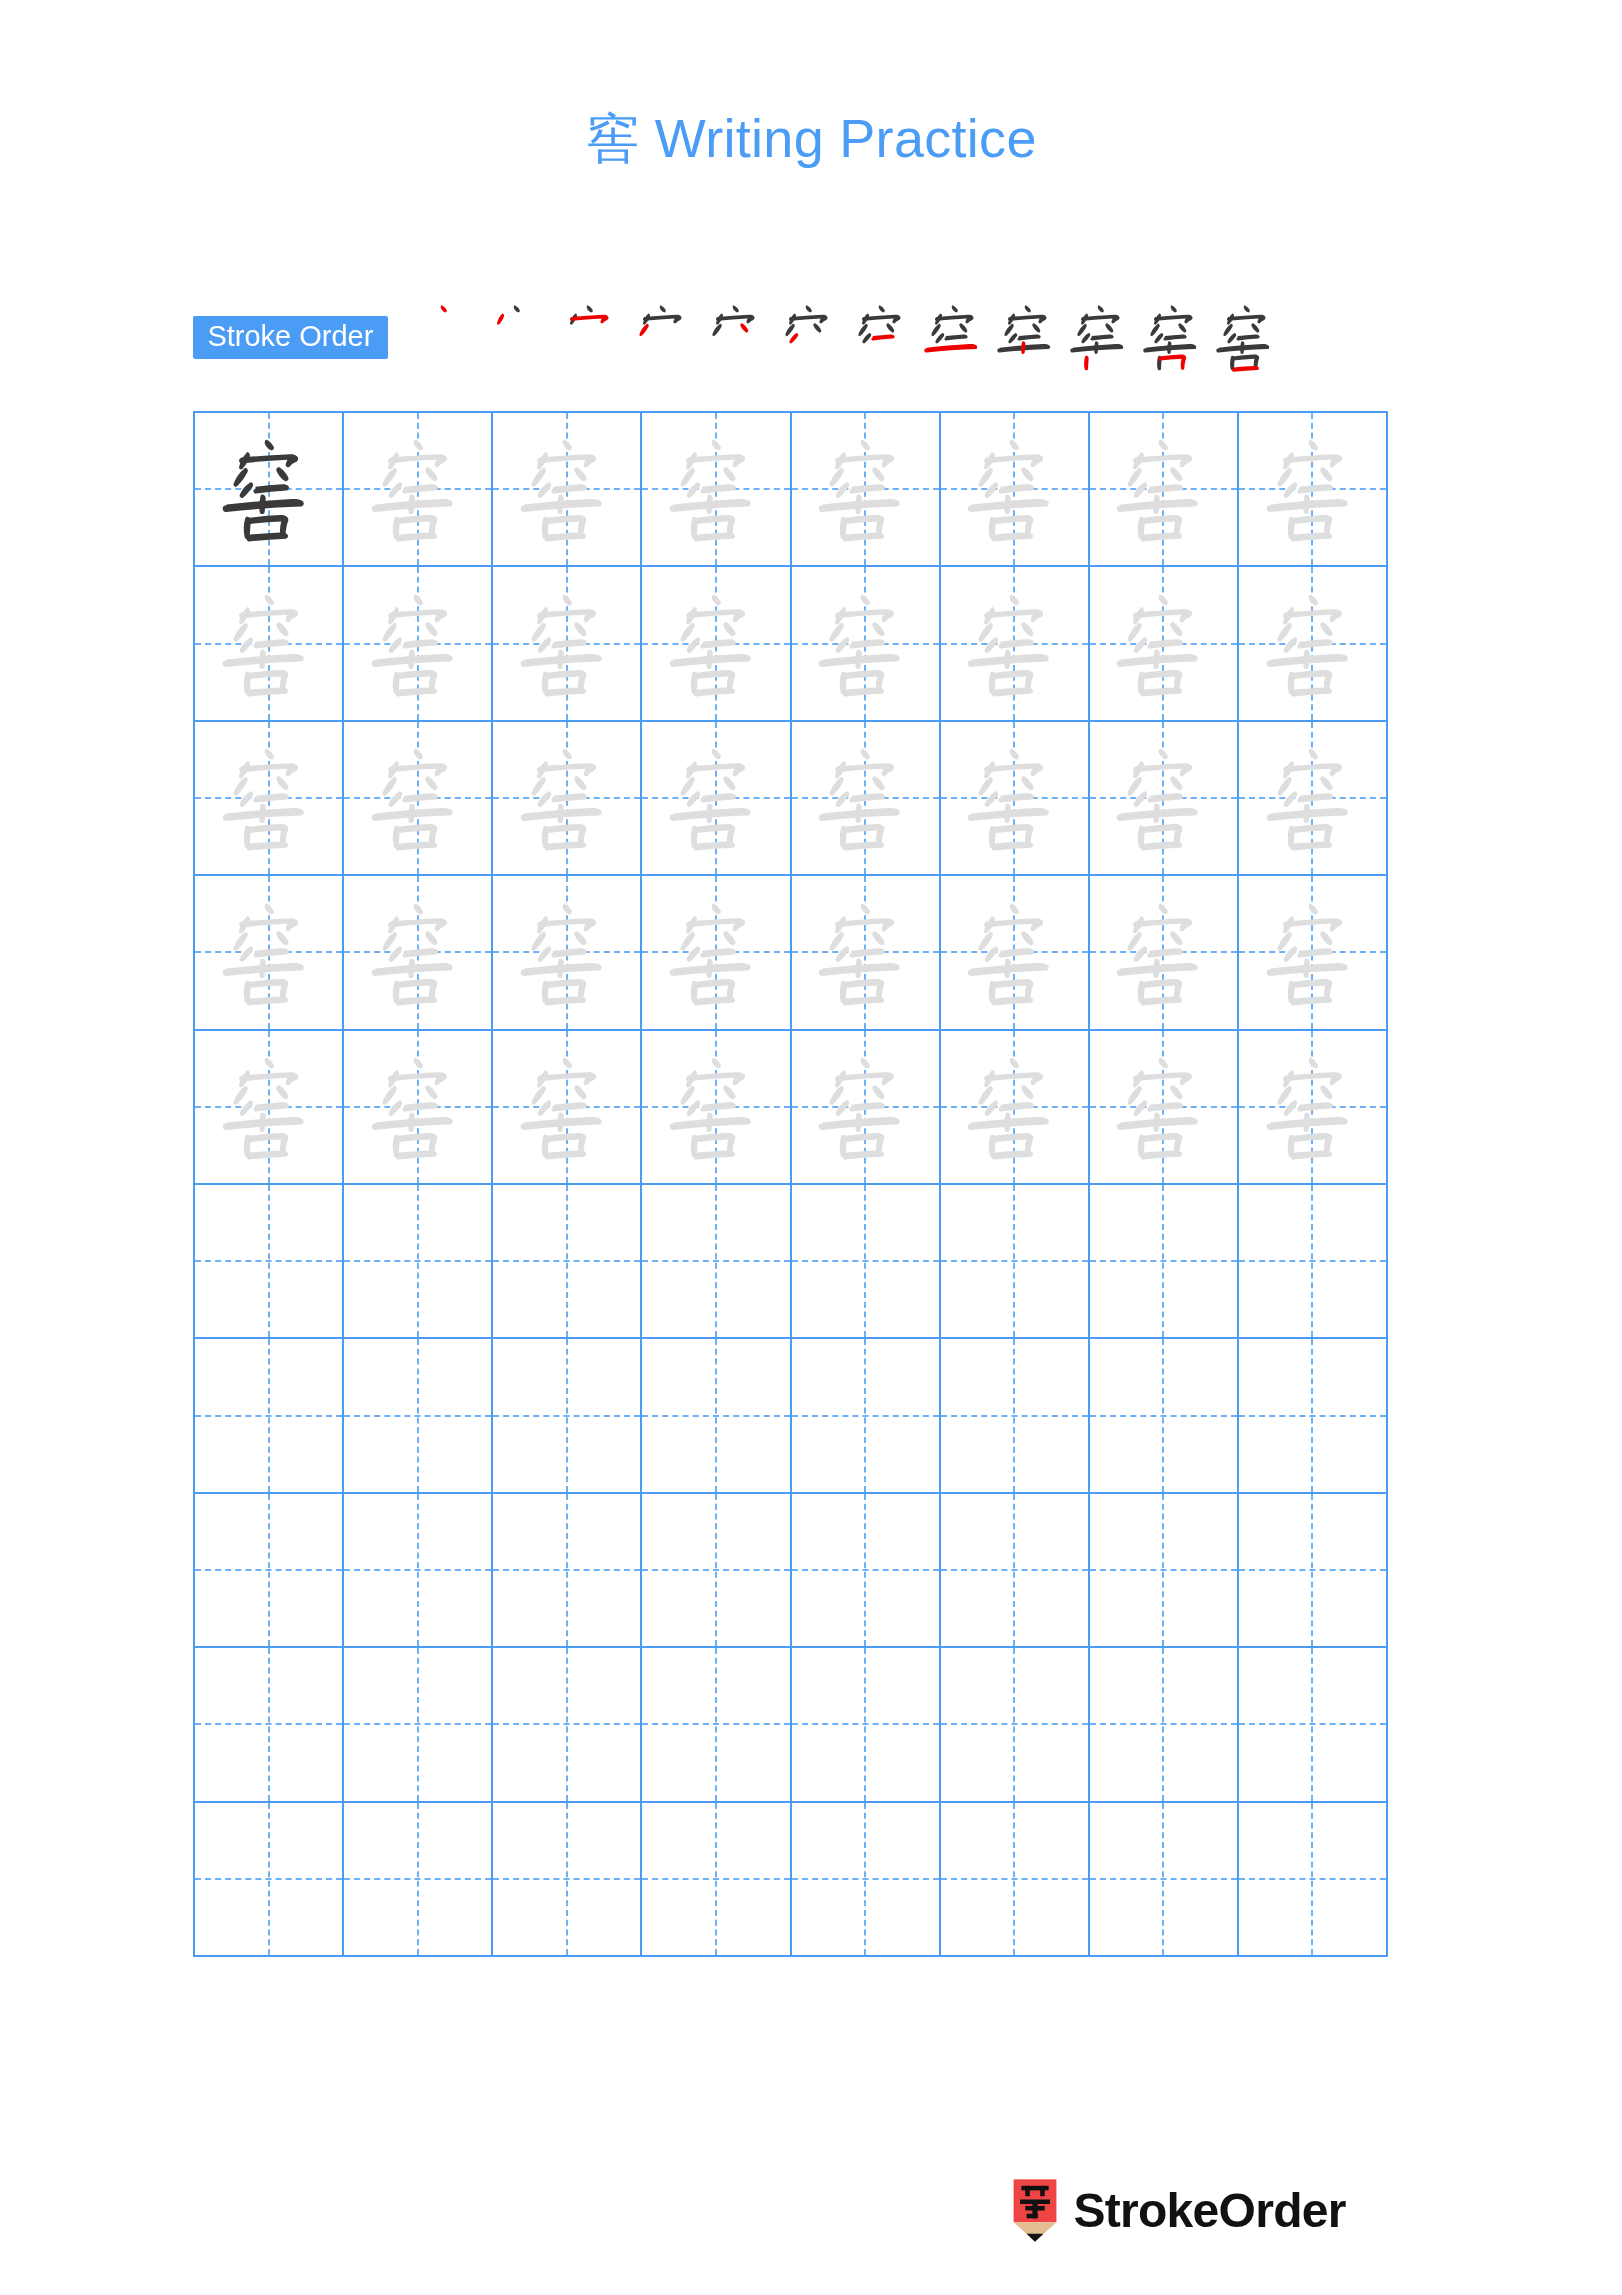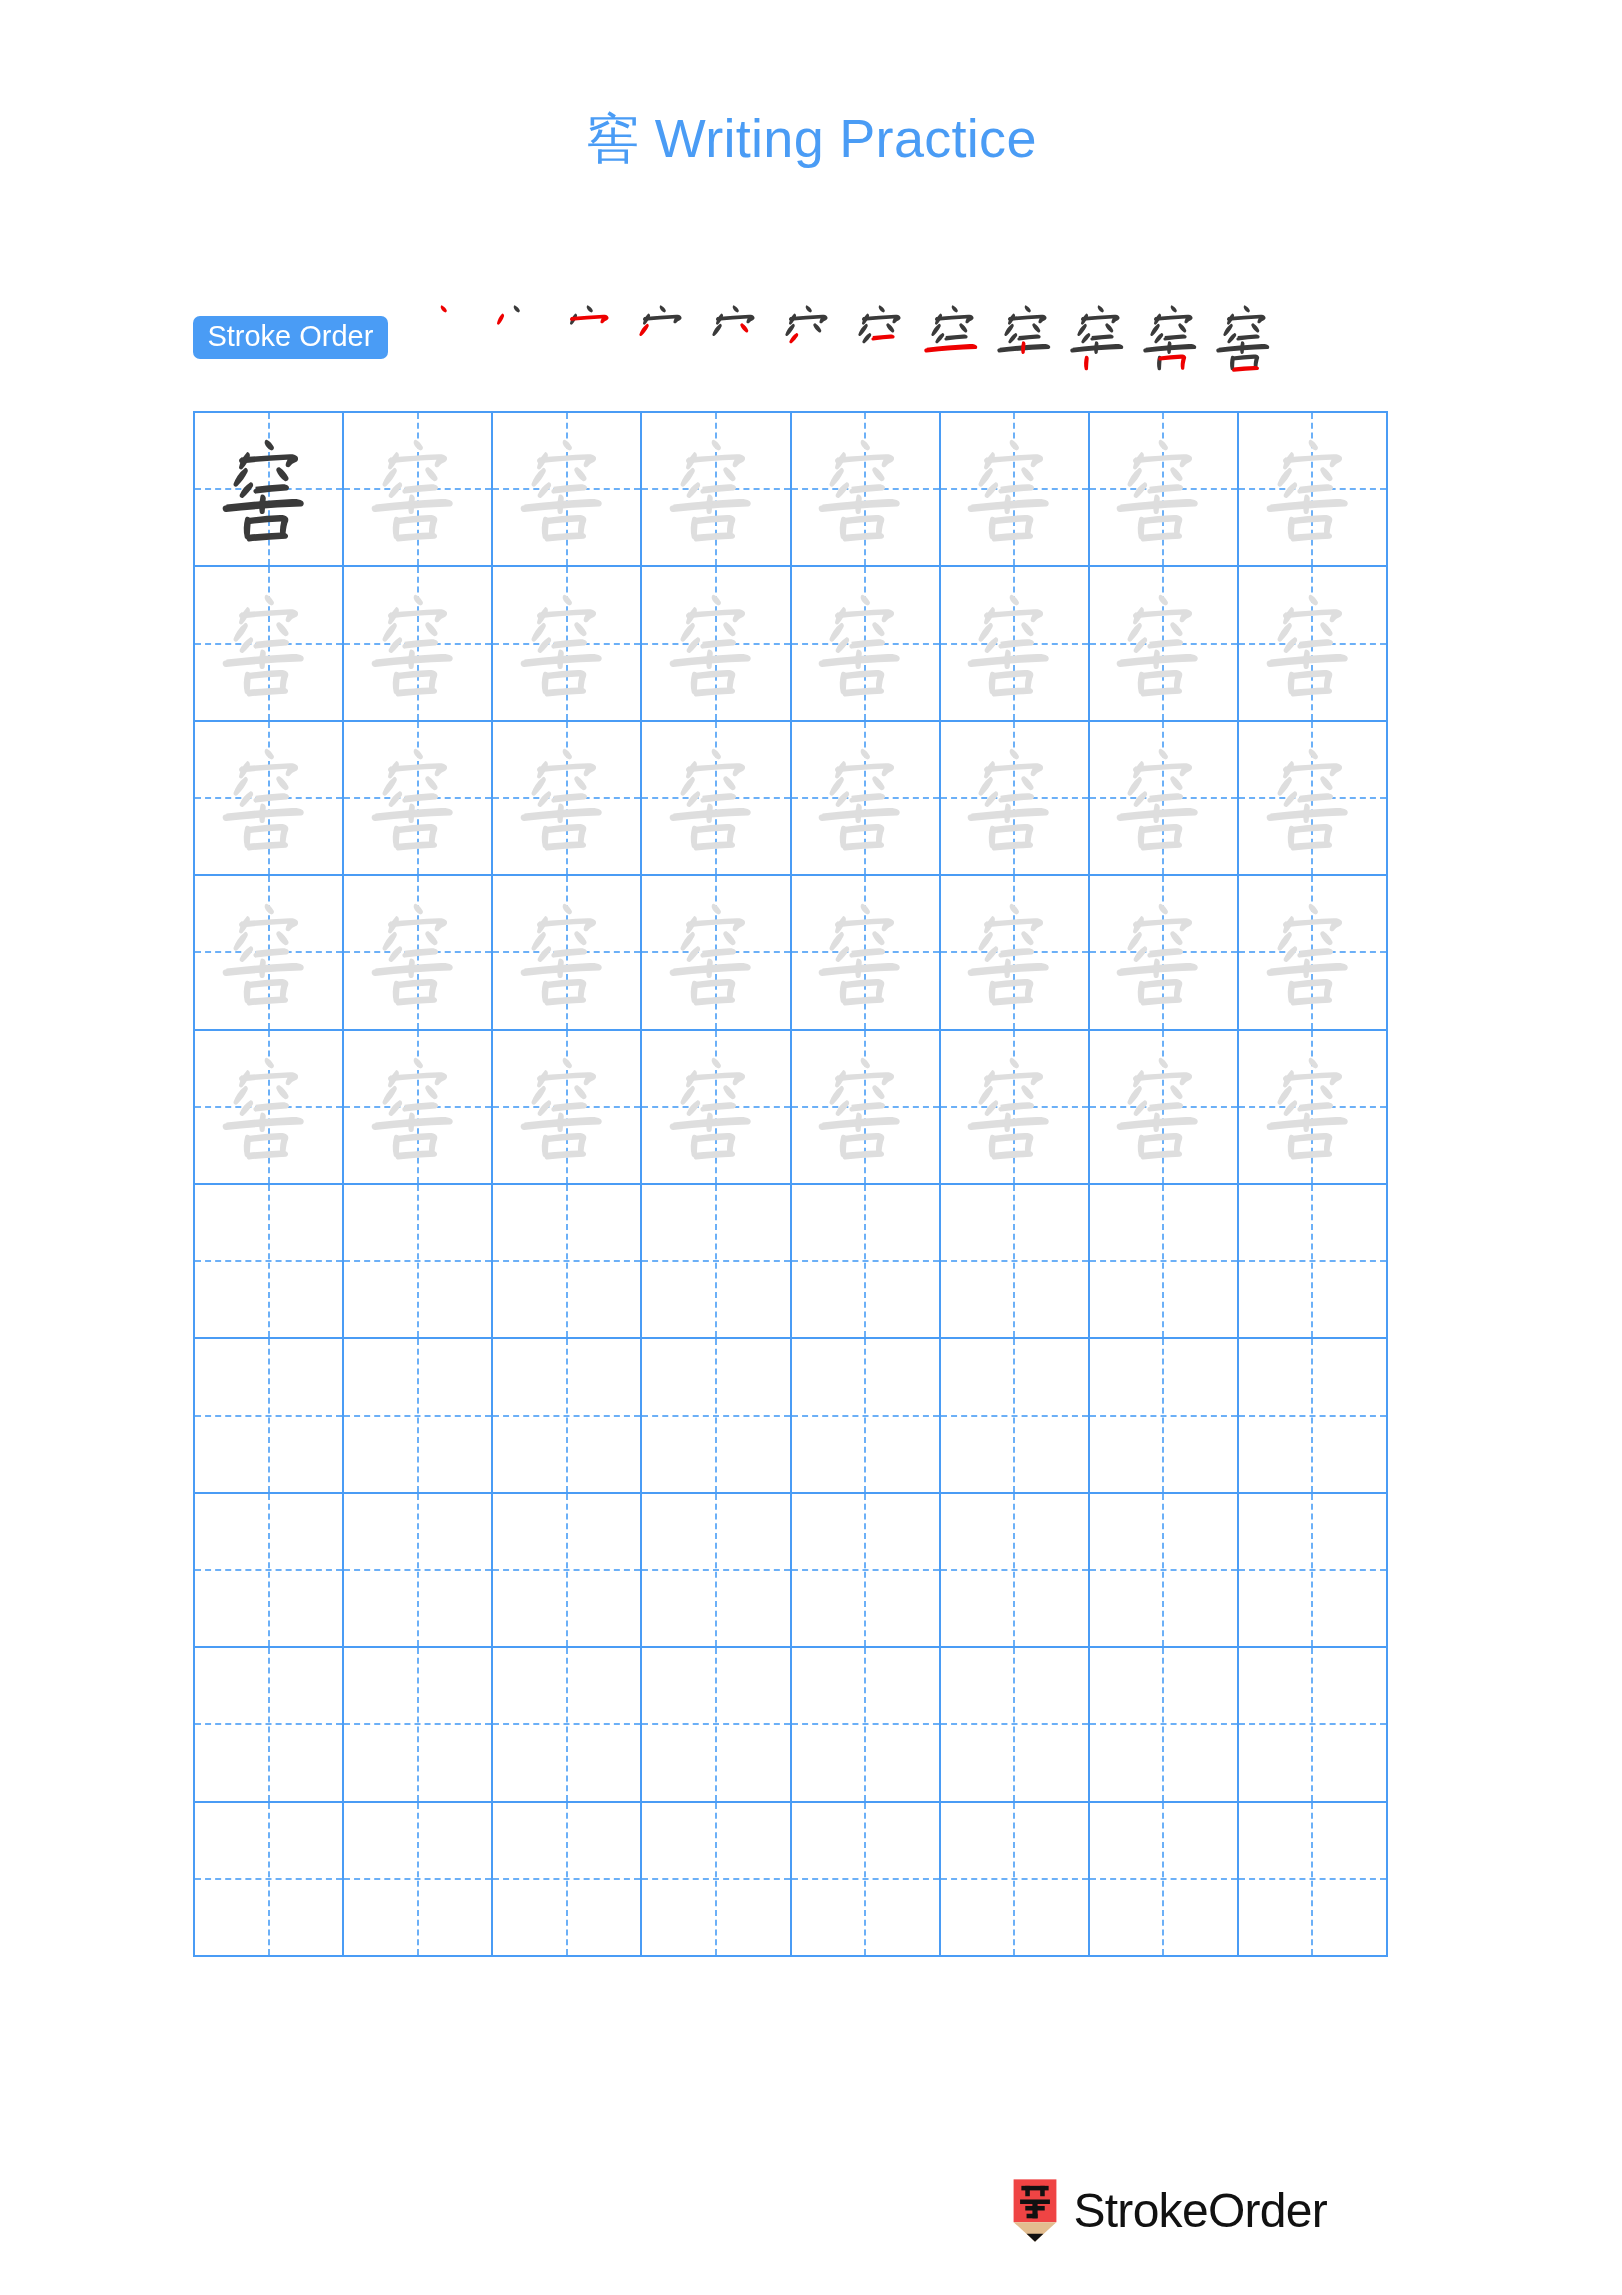--- a/index.html
+++ b/index.html
@@ -45,21 +45,21 @@
     align-items: center;
   }
 
   .stroke-badge {
     flex: 0 0 auto;
     background: #4a9cf5;
     color: #ffffff;
     font-size: 29px;
     font-weight: 400;
     padding: 5.2px 14.4px 7.9px 14.4px;
-    border-radius: 7px;
+    border-radius: 2px;
     line-height: 1;
     white-space: nowrap;
   }
 
   .stroke-steps {
     flex: 1 1 auto;
     display: flex;
     align-items: center;
     justify-content: flex-start;
     padding-left: 19.6px;
@@ -166,21 +166,21 @@
 
   .brand-mark {
     width: 48px;
     height: 63px;
     position: relative;
   }
   .brand-mark svg { display: block; width: 48px; height: 63px; }
 
   .brand-name {
     font-size: 48px;
-    font-weight: normal;
+    font-weight: bold;
     color: #111111;
     letter-spacing: -0.7px;
     line-height: 1;
     white-space: nowrap;
   }
 </style>
 </head>
 <body>
 
 <div class="page">

